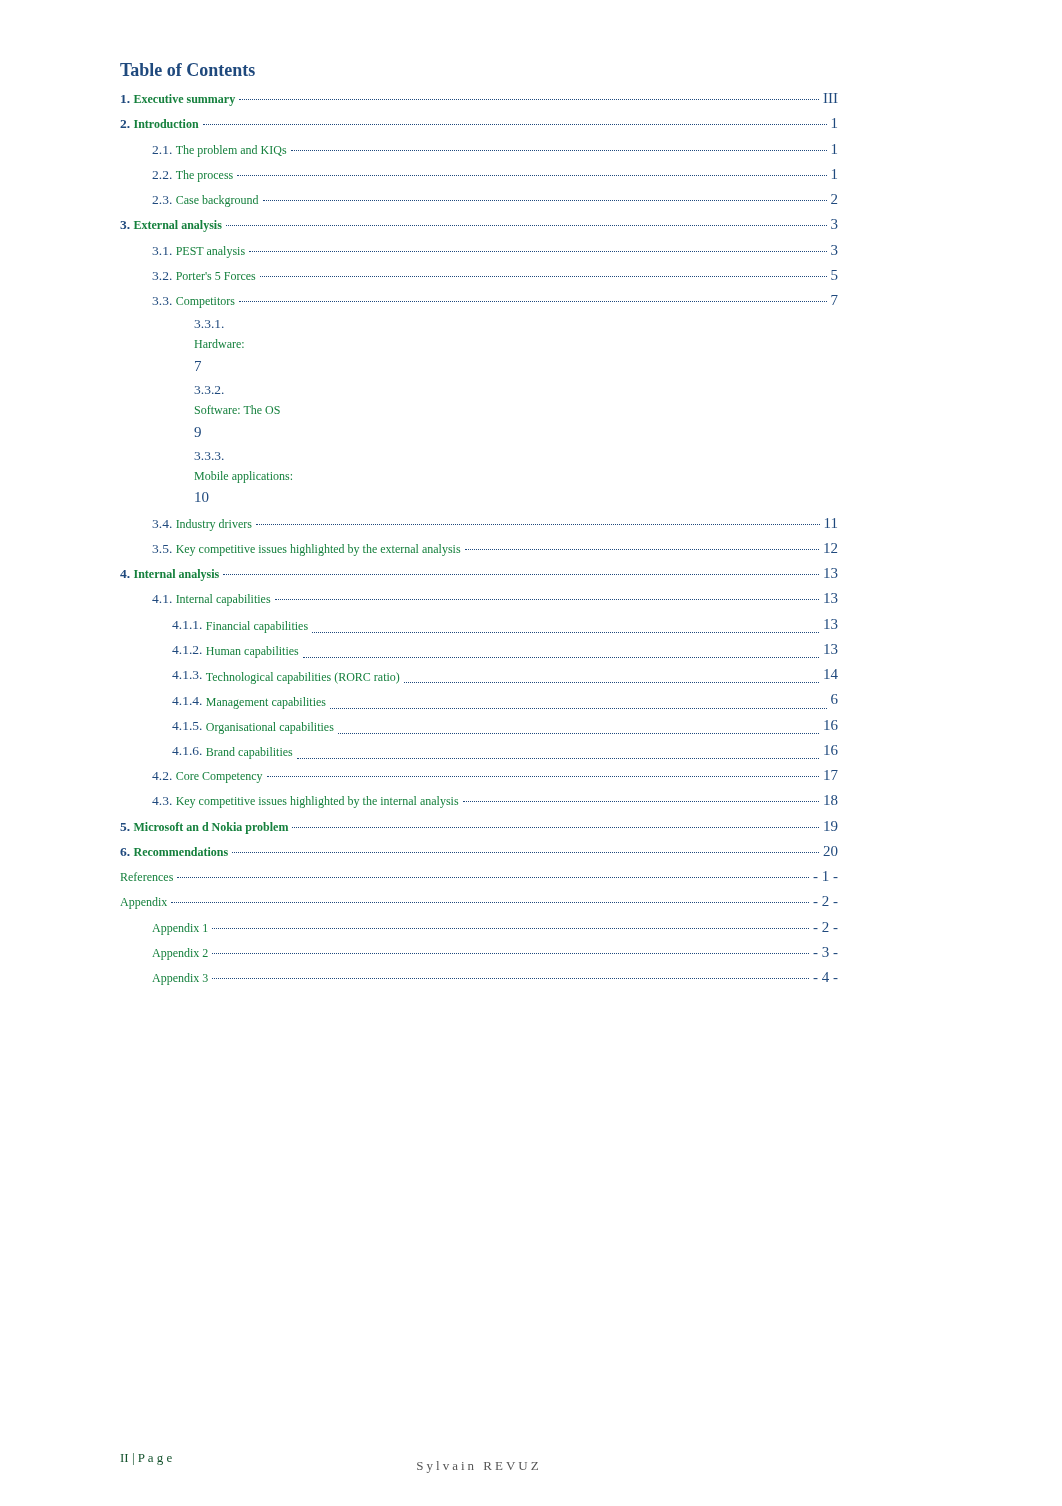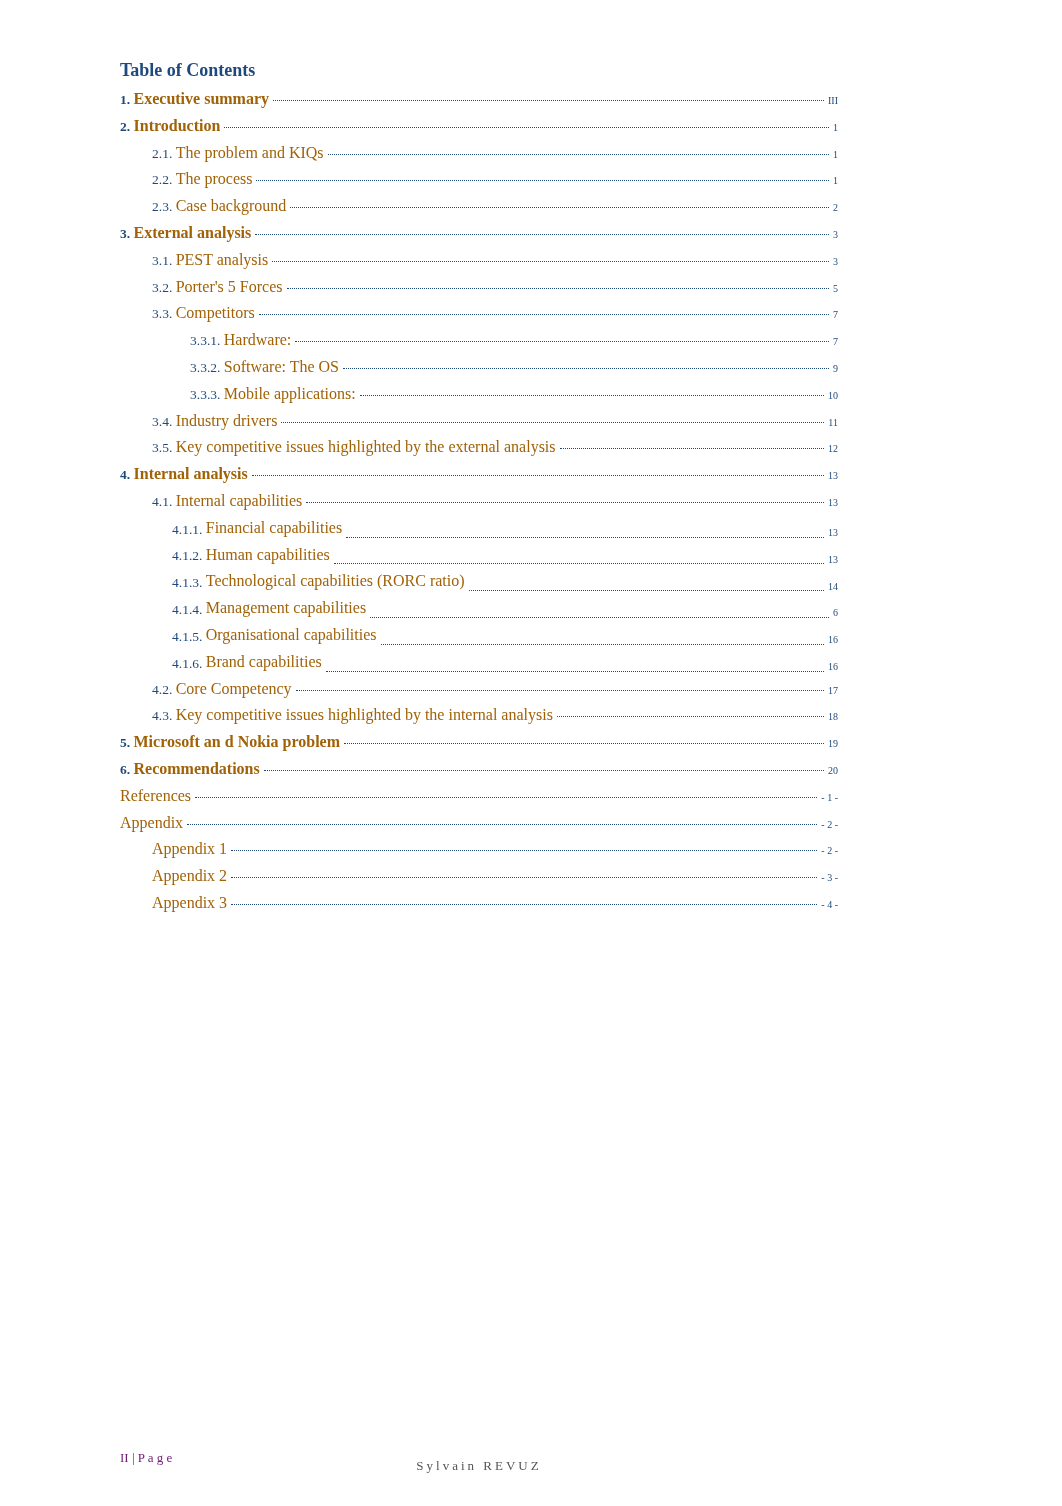--- a/index.html
+++ b/index.html
@@ -33,53 +33,53 @@
       align-items: baseline;
       margin-bottom: 2px;
       line-height: 1.55;
     }
     .toc-number {
       min-width: 0px;
       color: #1f497d;
       font-size: 13.5px;
     }
     .toc-label {
-      color: #a16207;
-      font-size: 16px;
+      color: #15803d;
+      font-size: 12px;
       white-space: nowrap;
     }
     .toc-dots {
       flex: 1;
       border-bottom: 1px dotted #1f497d;
       margin: 0 4px;
       position: relative;
       bottom: 3px;
     }
     .toc-page {
       color: #1f497d;
-      font-size: 10px;
+      font-size: 15px;
       white-space: nowrap;
     }
 
     
     .level-1 { padding-left: 0px; }
     .level-2 { padding-left: 32px; justify-content: center; }
     .level-3 { padding-left: 52px; align-items: flex-end; }
-    .level-3b { padding-left: 70px; }
+    .level-3b { padding-left: 70px; flex-direction: column; }
 
     .entry-bold .toc-number,
     .entry-bold .toc-label {
       font-weight: bold;
     }
     .footer-left {
       position: absolute;
       bottom: 40px;
       left: 120px;
       font-size: 13px;
-      color: #701a75;
+      color: #14532d;
     }
     .footer-center {
       position: absolute;
       bottom: 32px;
       left: 50%;
       transform: translateX(-50%);
       font-size: 13px;
       color: #555555;
       letter-spacing: 3px;
     }

